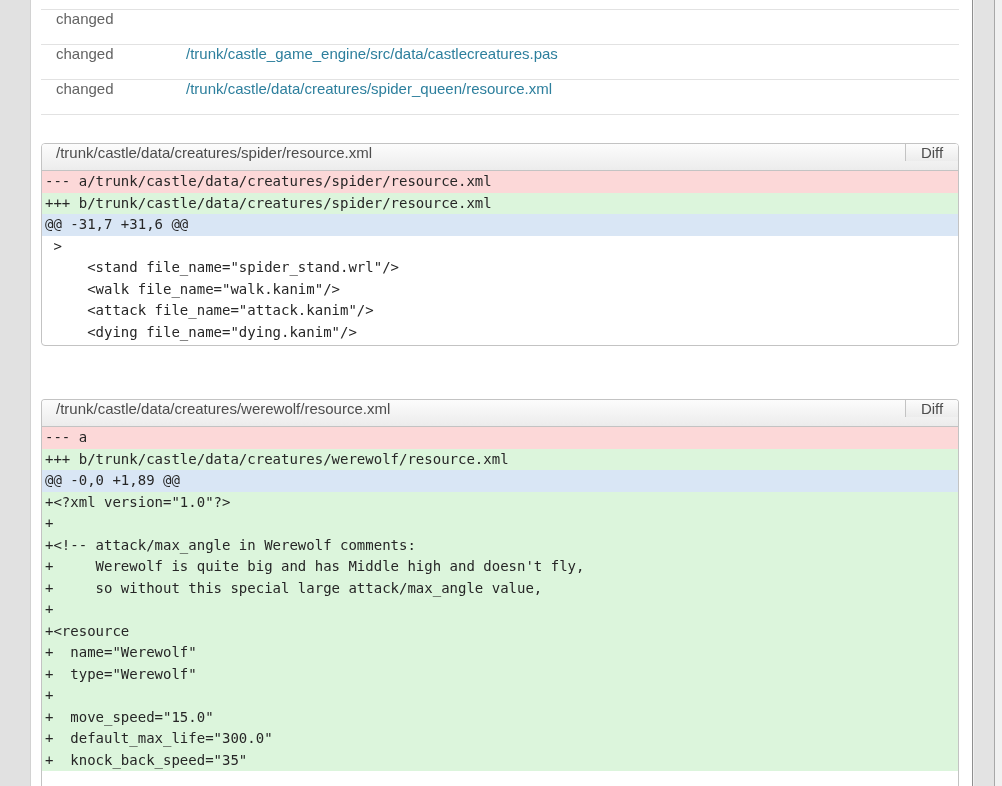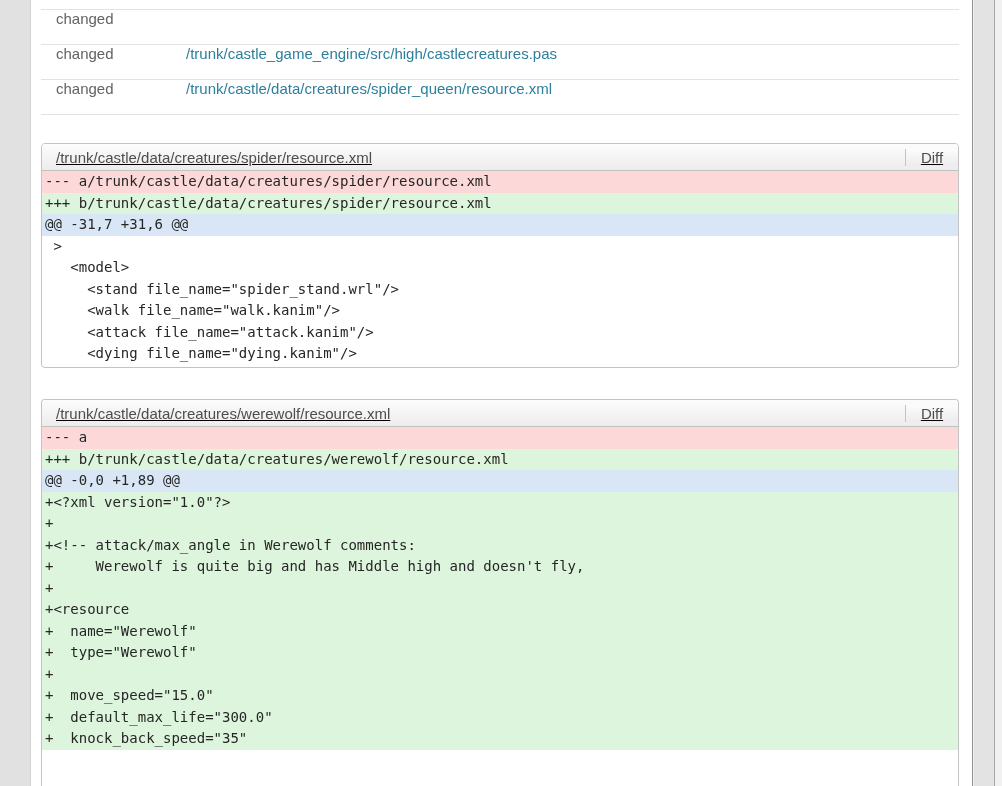--- a/index.html
+++ b/index.html
@@ -58,24 +58,23 @@
     width: 918px;
     background: #fff;
     border: 1px solid #c3c3c3;
     border-radius: 4px;
     overflow: hidden;
   }
   .diff-panel:nth-child(1) { top: 143px; }
   .diff-panel:nth-child(2) { top: 399px; height: 400px; border-bottom: none; border-radius: 4px 4px 0 0; }
   .panel-header {
     height: 27px;
-    display: flex; align-items: center;
+    display: flex; align-items: flex-start;
     background: linear-gradient(#fcfcfc, #ececec);
     border-bottom: 1px solid #c3c3c3;
-    text-decoration: underline;
   }
   .panel-path {
     flex: 1;
     display: flex; align-items: center;
     padding-left: 14px;
     font-size: 15px; color: #4d4d4d;
     white-space: nowrap; overflow: hidden;
   }
   .diff-button {
     width: 53px;
@@ -112,21 +111,21 @@
     <div class="file-status">changed</div>
     <a class="file-link">/trunk/castle/data/creatures/werewolf/resource.xml</a>
   </div>
 
   <div class="file-row">
     <div class="file-status">changed</div>
   </div>
 
   <div class="file-row">
     <div class="file-status">changed</div>
-    <a class="file-link">/trunk/castle_game_engine/src/high/castlecreatures.pas</a>
+    <a class="file-link">/trunk/castle_game_engine/src/data/castlecreatures.pas</a>
   </div>
 
   <div class="file-row">
     <div class="file-status">changed</div>
     <a class="file-link">/trunk/castle/data/creatures/spider_queen/resource.xml</a>
   </div>
 </div>
 
   <div id="panels">
   <div class="diff-panel">
@@ -136,21 +135,20 @@
     </div>
     <div class="diff-body">
   <div class="diff-line t-removed">--- a/trunk/castle/data/creatures/spider/resource.xml</div>
 
   <div class="diff-line t-added">+++ b/trunk/castle/data/creatures/spider/resource.xml</div>
 
   <div class="diff-line t-hunk">@@ -31,7 +31,6 @@</div>
 
   <div class="diff-line t-context"> &gt;</div>
 
-  <div class="diff-line t-context">   &lt;model&gt;</div>
 
   <div class="diff-line t-context">     &lt;stand file_name="spider_stand.wrl"/&gt;</div>
 
 
   <div class="diff-line t-context">     &lt;walk file_name="walk.kanim"/&gt;</div>
 
   <div class="diff-line t-context">     &lt;attack file_name="attack.kanim"/&gt;</div>
 
   <div class="diff-line t-context">     &lt;dying file_name="dying.kanim"/&gt;</div>
 </div>
@@ -169,20 +167,21 @@
   <div class="diff-line t-hunk">@@ -0,0 +1,89 @@</div>
 
   <div class="diff-line t-added">+&lt;?xml version="1.0"?&gt;</div>
 
   <div class="diff-line t-added">+</div>
 
   <div class="diff-line t-added">+&lt;!-- attack/max_angle in Werewolf comments:</div>
 
   <div class="diff-line t-added">+     Werewolf is quite big and has Middle high and doesn't fly,</div>
 
+  <div class="diff-line t-added">+     so without this special large attack/max_angle value,</div>
 
 
   <div class="diff-line t-added">+</div>
 
   <div class="diff-line t-added">+&lt;resource</div>
 
   <div class="diff-line t-added">+  name="Werewolf"</div>
 
   <div class="diff-line t-added">+  type="Werewolf"</div>
 

